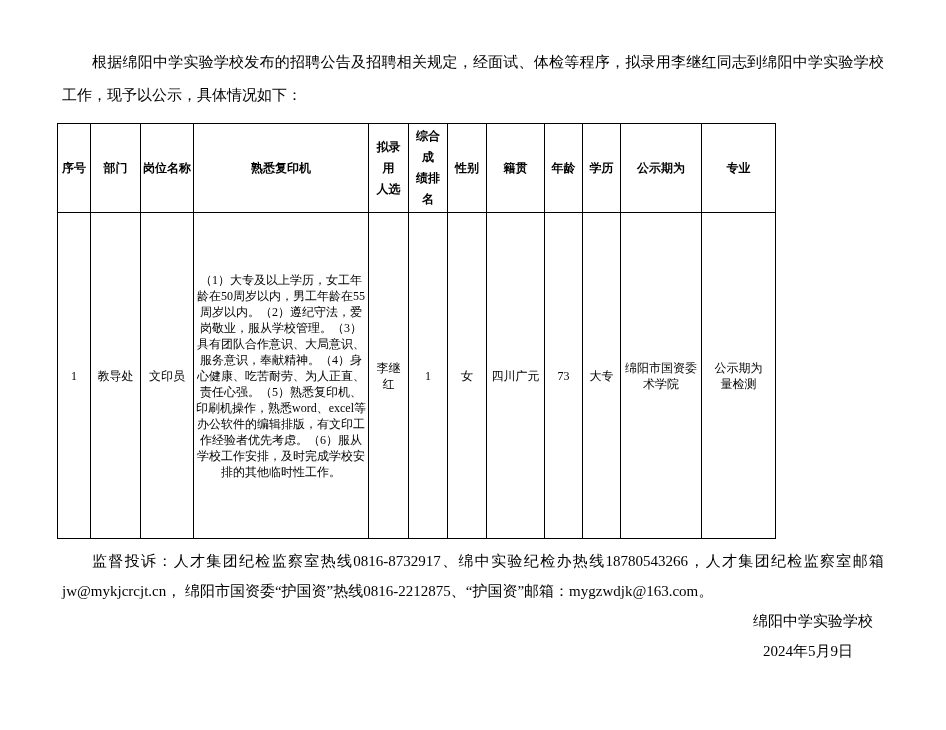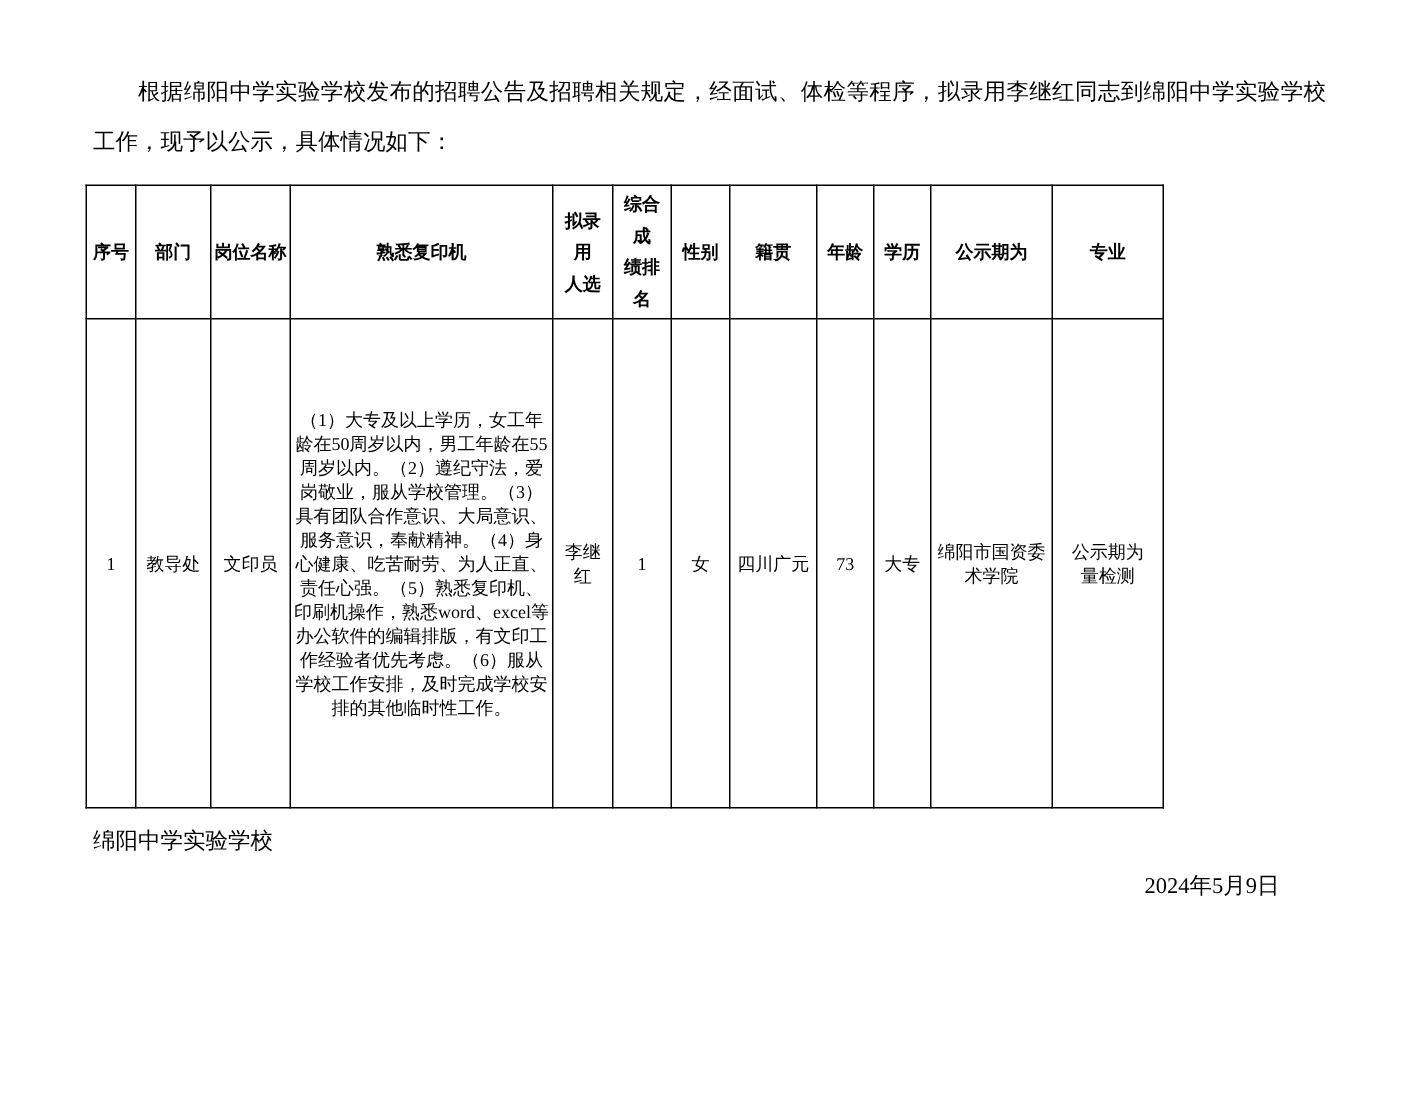--- a/index.html
+++ b/index.html
@@ -65,21 +65,21 @@
     font-size: 15px;
     line-height: 30px;
   }
   .footer p {
     margin: 0;
     text-indent: 2em;
     text-align: justify;
   }
   .footer .signature {
     text-indent: 0;
-    text-align: left;
+    text-align: right;
     padding-right: 11px;
   }
   .footer .doc-date {
     text-indent: 0;
     text-align: right;
     padding-right: 31px;
   }
 </style>
 </head>
 <body>
@@ -133,17 +133,18 @@
       <td>大专</td>
       <td class="small-wrap">绵阳市国资委
 术学院</td>
       <td class="small-wrap">公示期为
 量检测</td>
     </tr>
   </tbody>
     </table>
 
   <div class="footer">
+    <p>监督投诉：人才集团纪检监察室热线0816-8732917、绵中实验纪检办热线18780543266，人才集团纪检监察室邮箱jw@mykjcrcjt.cn， 绵阳市国资委“护国资”热线0816-2212875、“护国资”邮箱：mygzwdjk@163.com。</p>
     <p class="signature">绵阳中学实验学校</p>
     <p class="doc-date">2024年5月9日</p>
   </div>
 
 </div>
 
 </body></html>

